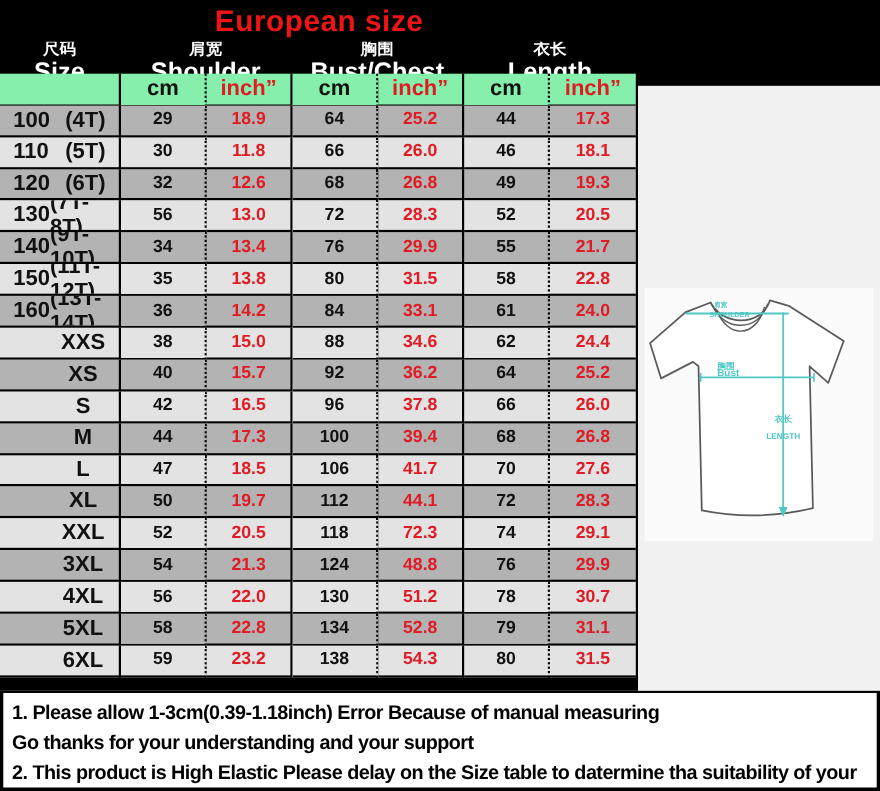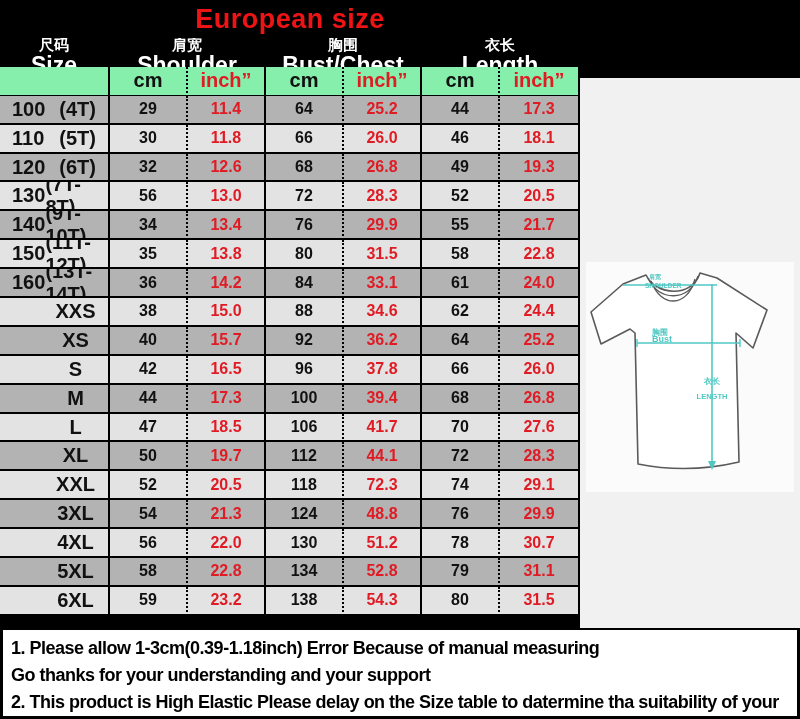--- a/index.html
+++ b/index.html
@@ -80,21 +80,21 @@
         <div class="cell sub dotted">cm</div>
         <div class="cell sub red">inch”</div>
         <div class="cell sub dotted">cm</div>
         <div class="cell sub red last">inch”</div>
 
       <div class="cell size-cell dark split">
             <span>100</span>
             <span>(4T)</span>
           </div>
           <div class="cell val-cm dark dotted">29</div>
-          <div class="cell val-in dark">11.4</div>
+          <div class="cell val-in dark">18.9</div>
           <div class="cell val-cm dark dotted">64</div>
           <div class="cell val-in dark">25.2</div>
           <div class="cell val-cm dark dotted">44</div>
           <div class="cell val-in dark last">17.3</div>
           <div class="cell size-cell light split">
             <span>110</span>
             <span>(5T)</span>
           </div>
           <div class="cell val-cm light dotted">30</div>
           <div class="cell val-in light">11.8</div>

